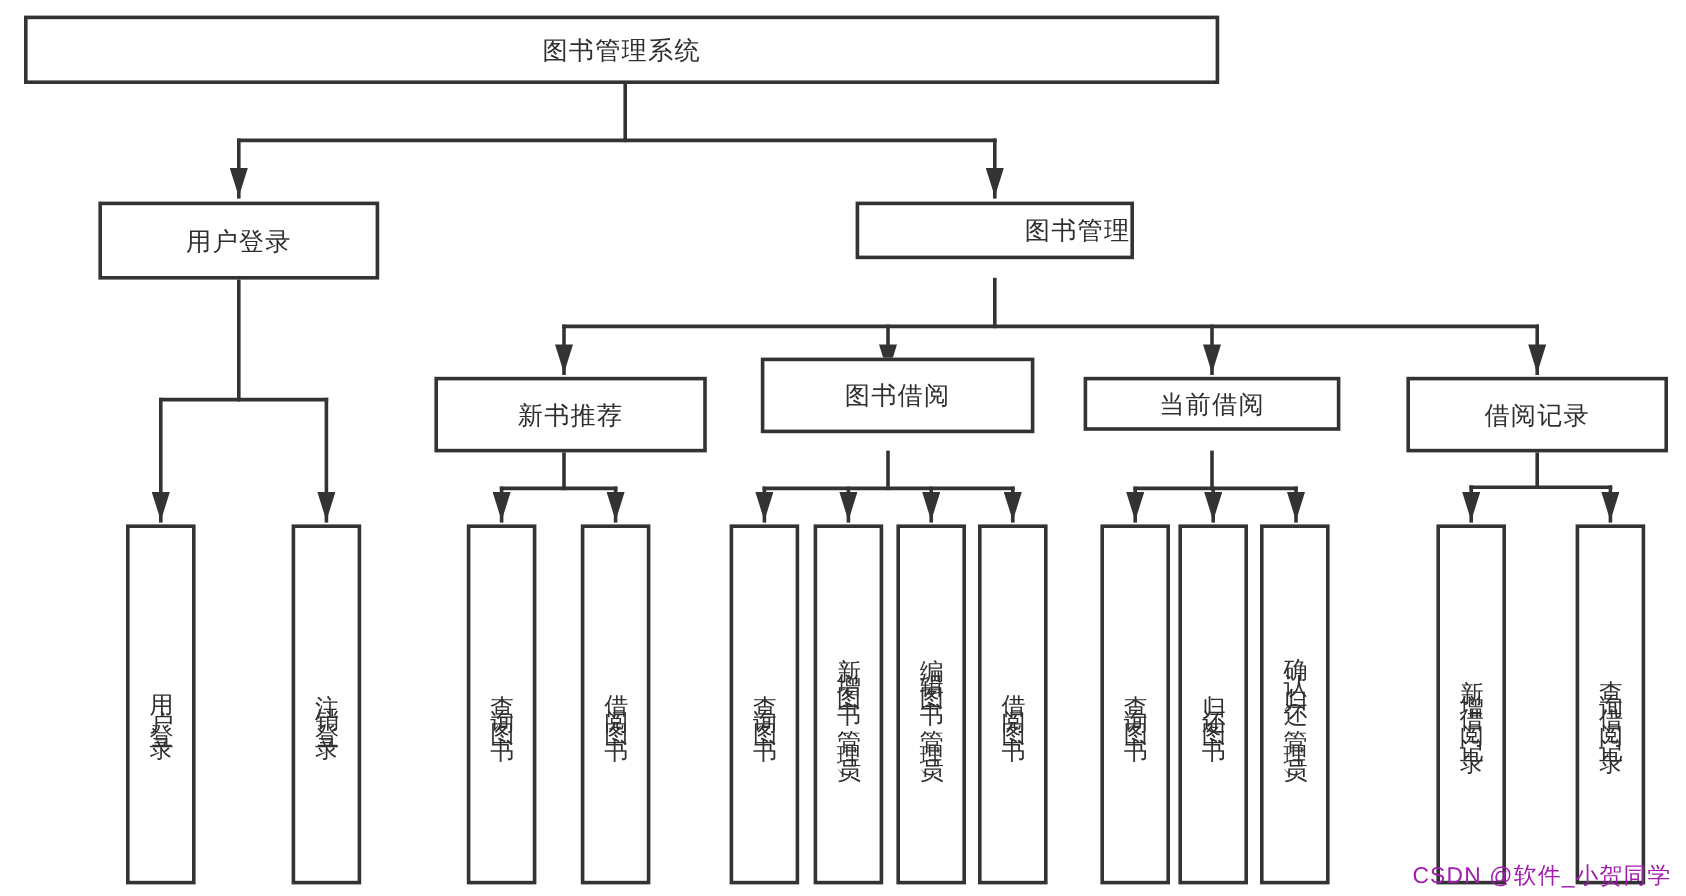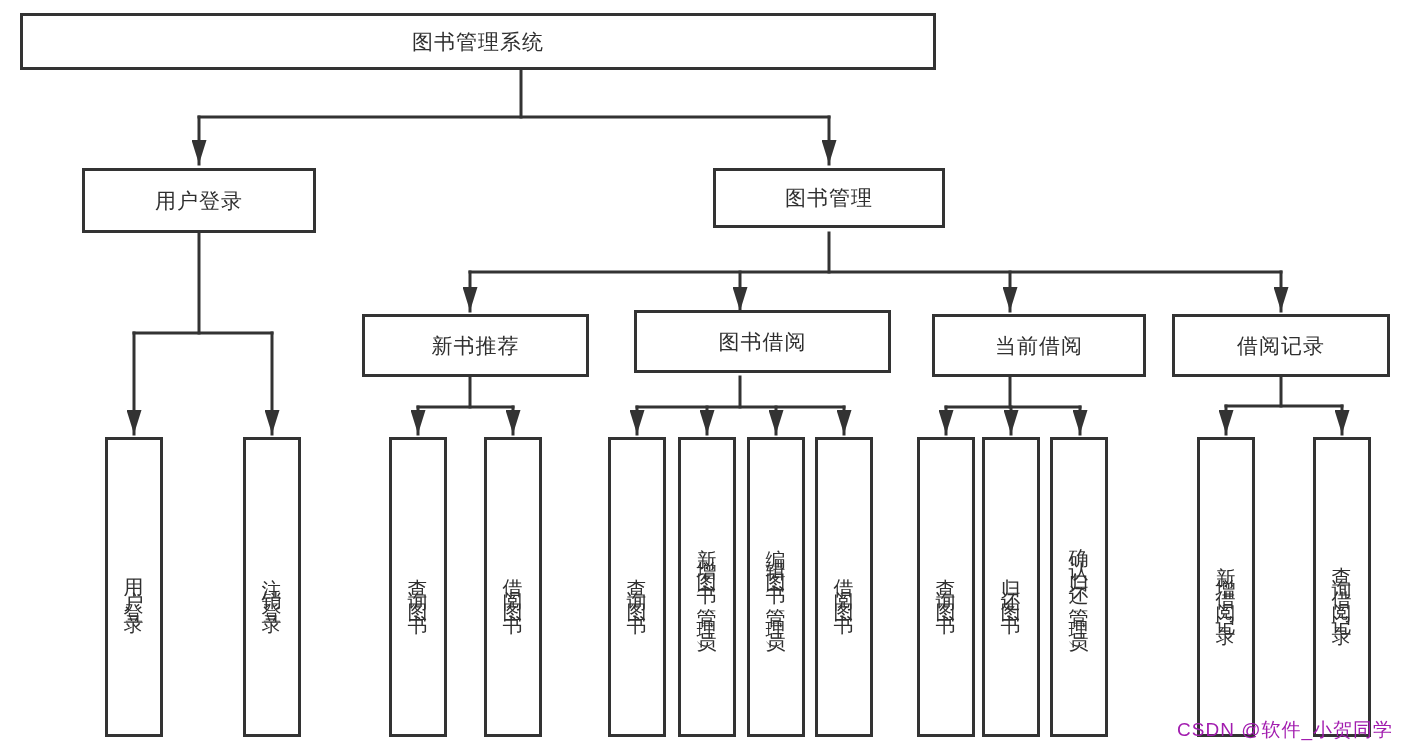--- a/index.html
+++ b/index.html
@@ -115,38 +115,38 @@
       <path d="M1011 407 V434" marker-end="url(#arrow)"></path>
       <path d="M1080 407 V434" marker-end="url(#arrow)"></path>
 
       <path d="M1281 377 V406"></path>
       <path d="M1226 406 H1342"></path>
       <path d="M1226 406 V434" marker-end="url(#arrow)"></path>
       <path d="M1342 406 V434" marker-end="url(#arrow)"></path>
     </g>
   </svg>
 
-  <div class="hbox" style="left:20px; top:13px; width:916px; height:57px;">
+  <div class="hbox" style="left:20px; top:13px; width:996px; height:57px;">
     <span>图书管理系统</span>
   </div>
 
   <div class="hbox" style="left:82px; top:168px; width:234px; height:65px;">
     <span>用户登录</span>
   </div>
-  <div class="hbox" style="left:713px; top:168px; width:232px; height:60px;">
+  <div class="hbox" style="left:713px; top:168px; width:232px; height:48px;justify-content:flex-end;">
     <span>图书管理</span>
   </div>
 
   <div class="hbox" style="left:362px; top:314px; width:227px; height:63px;">
     <span>新书推荐</span>
   </div>
-  <div class="hbox" style="left:634px; top:310px; width:257px; height:63px;">
+  <div class="hbox" style="left:634px; top:298px; width:228px; height:63px;">
     <span>图书借阅</span>
   </div>
-  <div class="hbox" style="left:903px; top:314px; width:214px; height:63px;margin-left:29px;">
+  <div class="hbox" style="left:903px; top:314px; width:214px; height:45px;">
     <span>当前借阅</span>
   </div>
   <div class="hbox" style="left:1172px; top:314px; width:218px; height:63px;">
     <span>借阅记录</span>
   </div>
 
   <div class="vbox" style="left:105px;">
     <span class="vtext">用户登录</span>
   </div>
   <div class="vbox" style="left:243px;">

